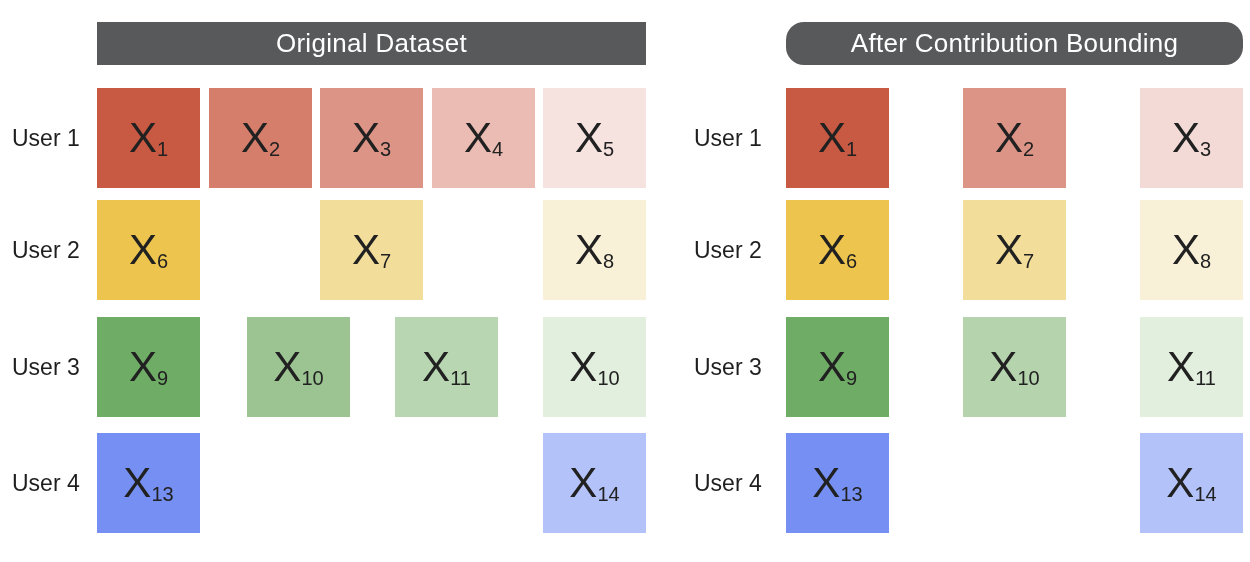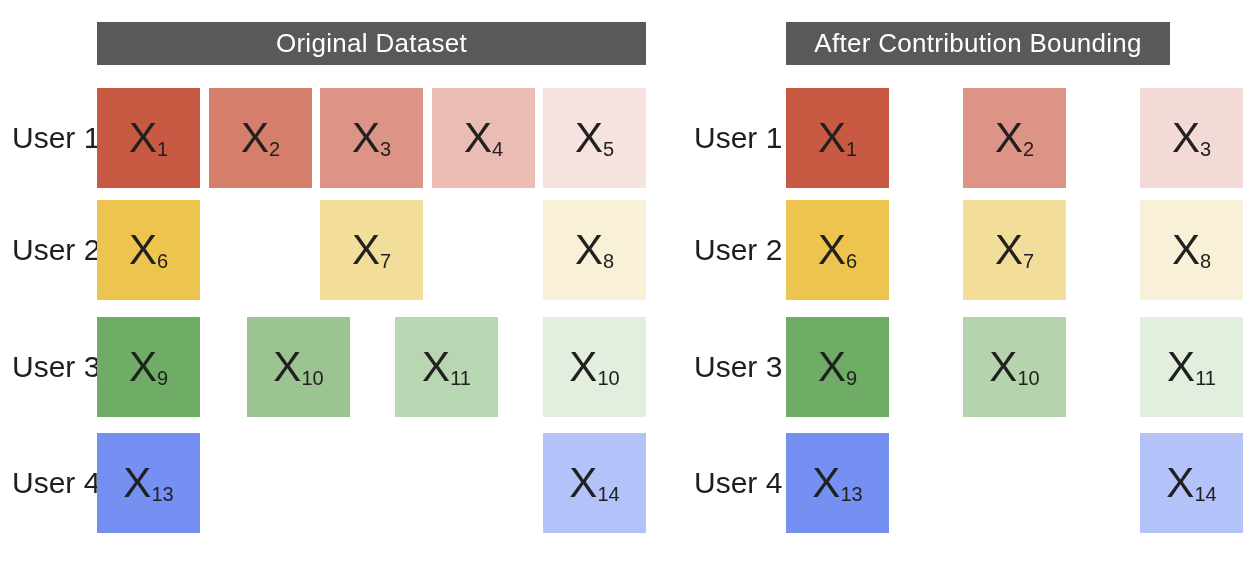--- a/index.html
+++ b/index.html
@@ -13,25 +13,25 @@
   }
   .panel-header{
     position:absolute;
     top:22px;height:43px;
     display:flex;align-items:center;justify-content:center;
     color:#ffffff;
     font-size:26px;
     letter-spacing:0.3px;
   }
   .panel-header.left{left:97px;width:549px;}
-  .panel-header.right{left:786px;width:384px;}
+  .panel-header.right{left:786px;width:457px;border-radius:18px;}
   .user-label{
     position:absolute;
     transform:translateY(-50%);
-    font-size:30px;
+    font-size:23px;
     color:#1f1f1f;
     white-space:nowrap;
   }
   .databox{
     position:absolute;
     width:103px;height:100px;
     display:flex;align-items:center;justify-content:center;
     color:#212121;
   }
   .databox .sym{

